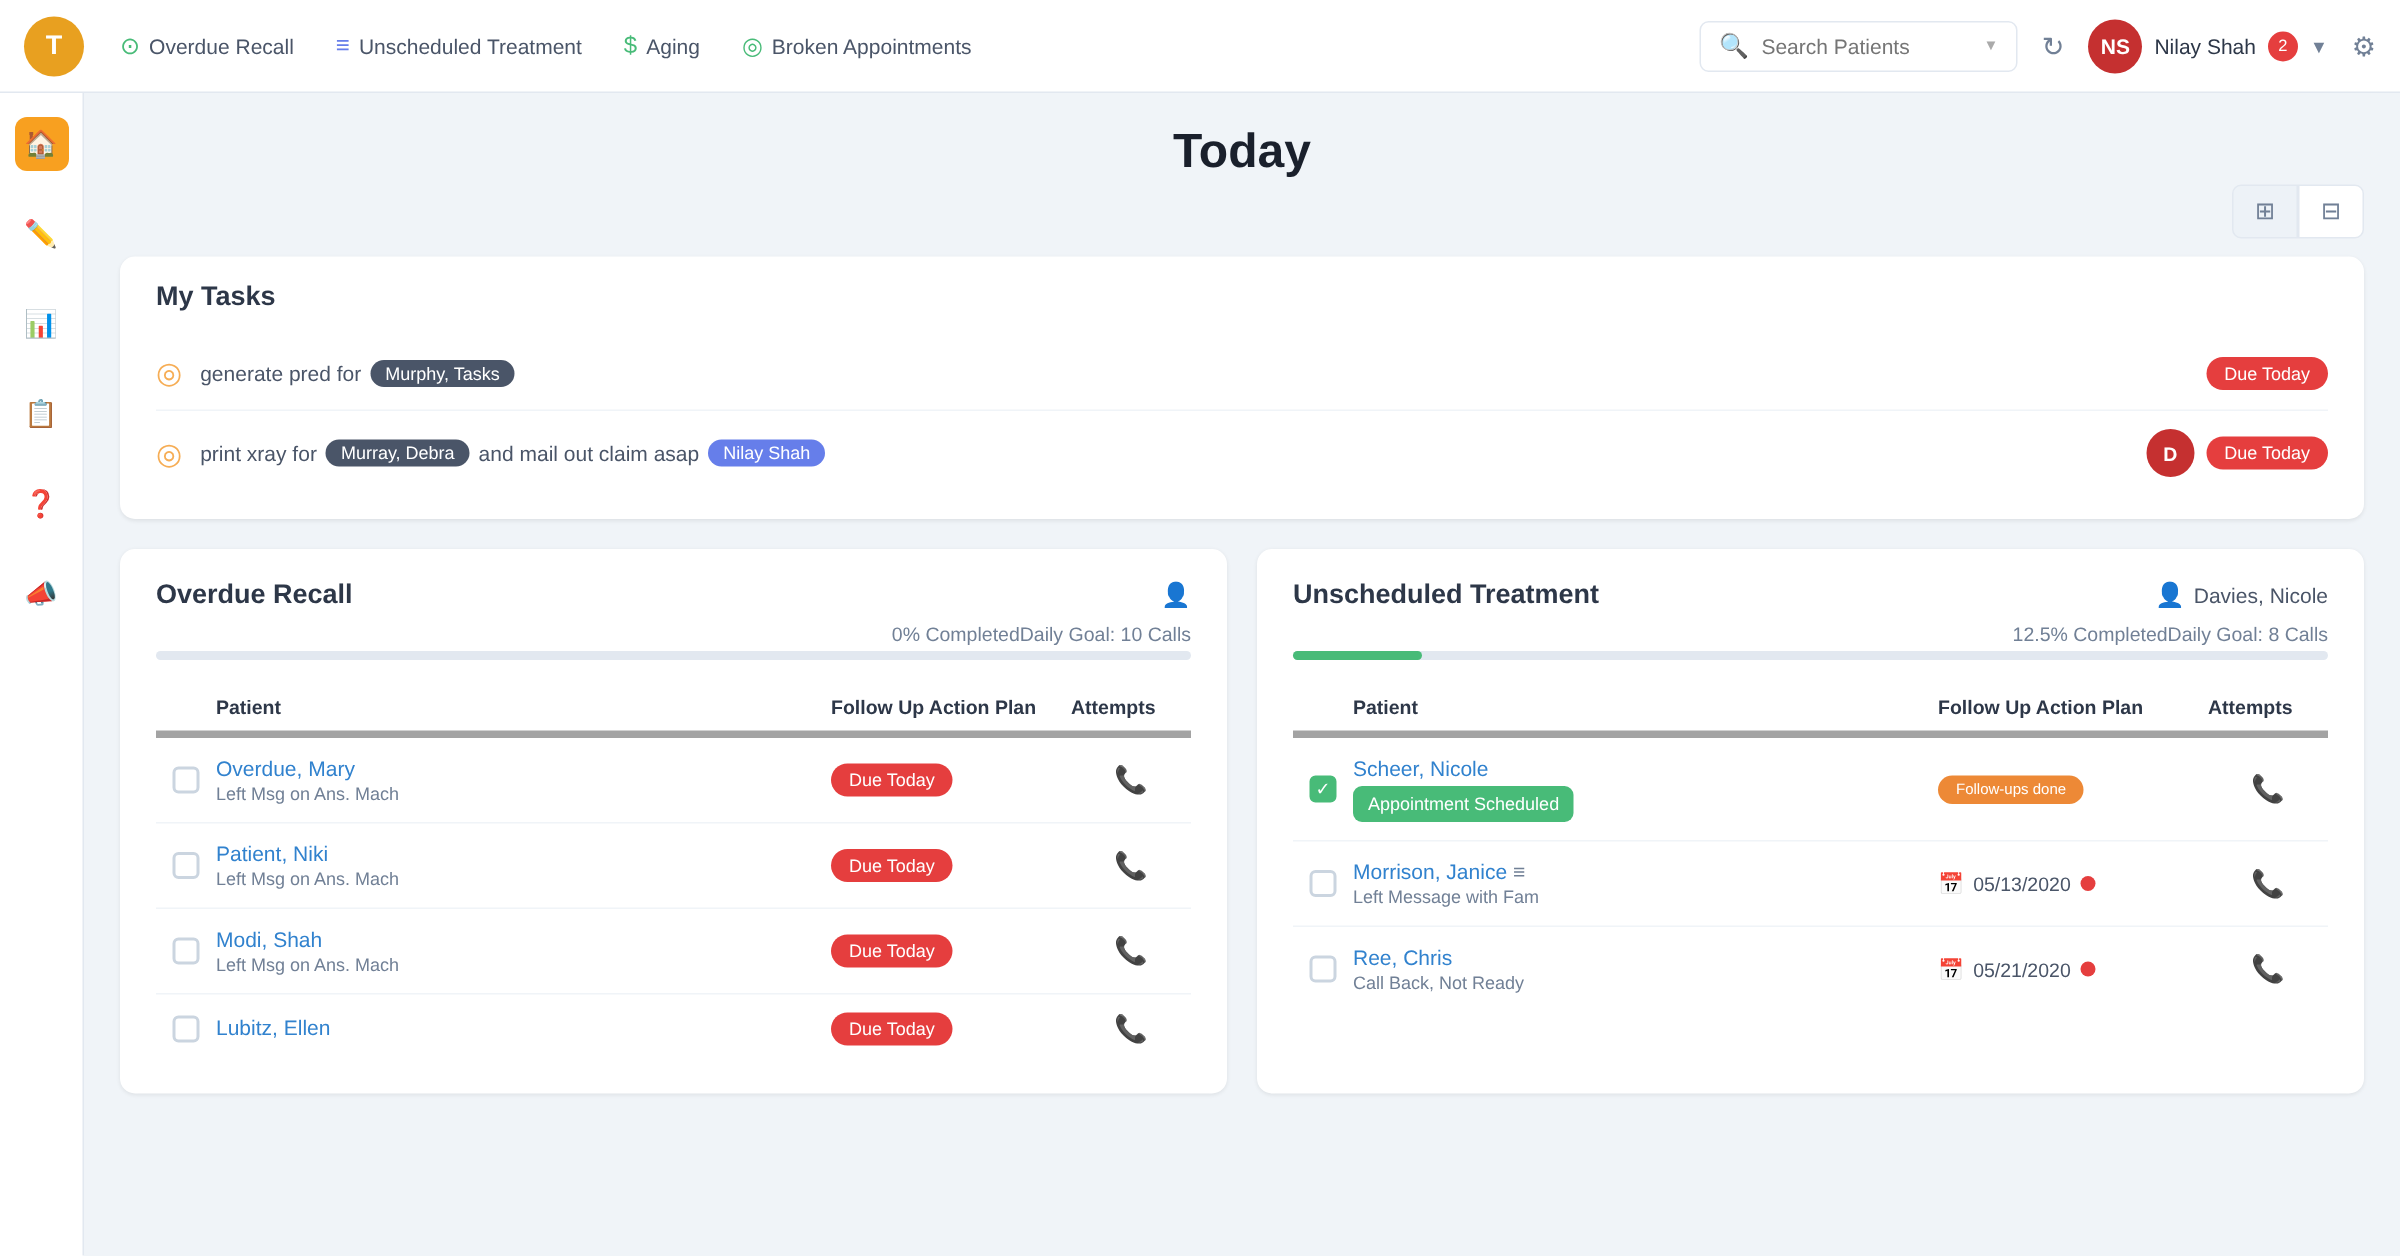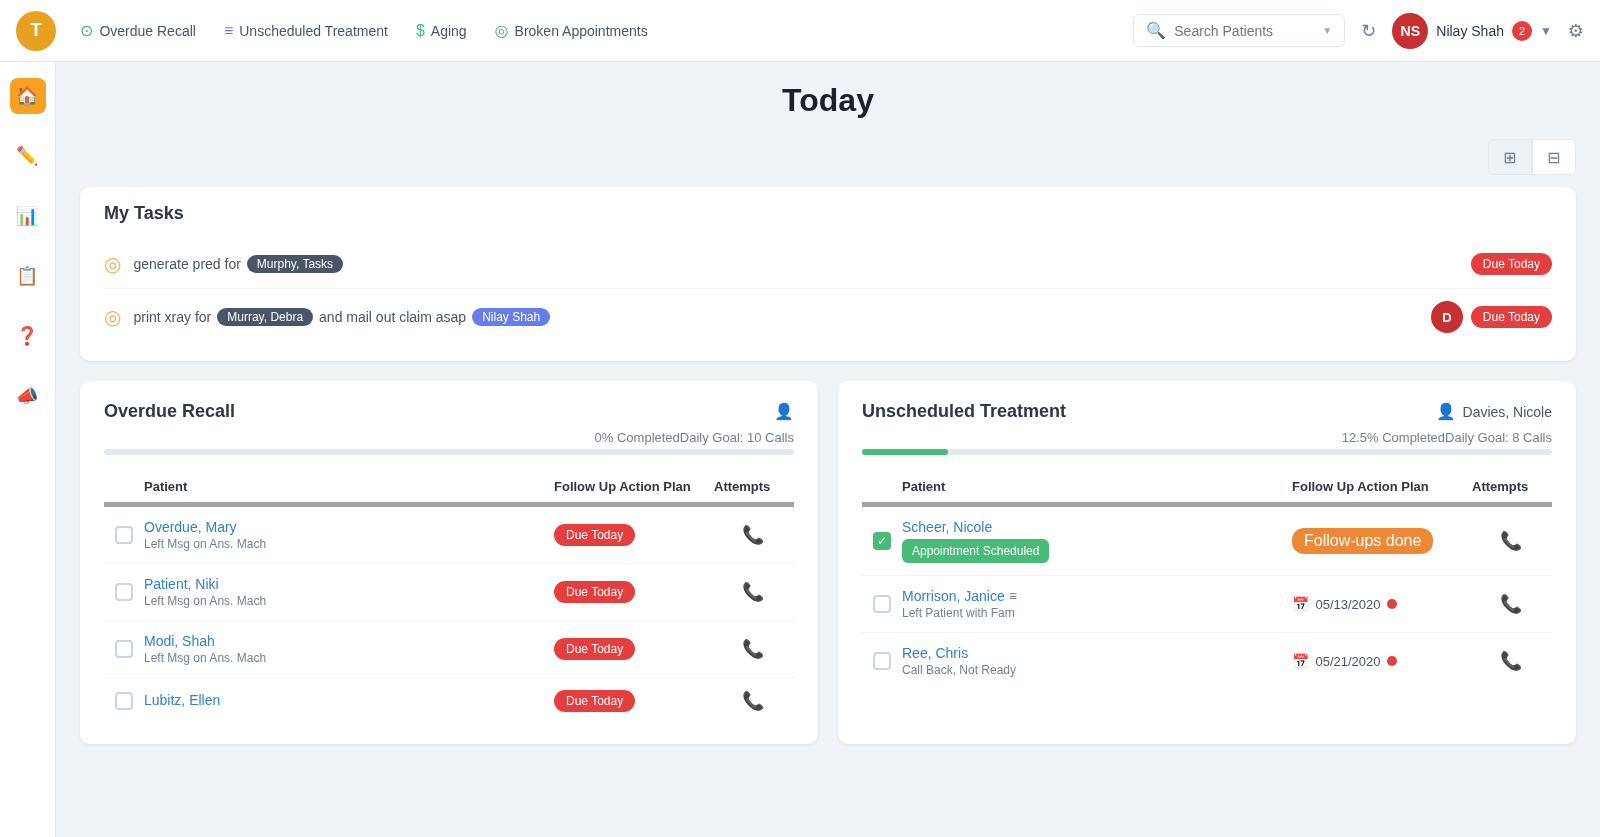--- a/index.html
+++ b/index.html
@@ -80,21 +80,21 @@
     .main-content {
       margin-top: 62px; margin-left: 56px;
       padding: 20px 24px;
       min-height: calc(837px - 62px);
     }
 
     
     .page-title {
       text-align: center;
       font-size: 32px; font-weight: 700; color: #1a202c;
-      margin-bottom: 20px;
+      margin-bottom: 4px;
     }
 
     
     .view-toggle {
       display: flex; justify-content: flex-end; margin-bottom: 12px; gap: 0;
     }
     .view-btn {
       width: 44px; height: 36px; border: 1px solid #e2e8f0;
       background: #fff; cursor: pointer;
       display: flex; align-items: center; justify-content: center;
@@ -188,21 +188,21 @@
       color: #fff; font-size: 12px;
     }
 
     .action-badge-red {
       background: #e53e3e; color: #fff;
       border-radius: 12px; padding: 4px 12px; font-size: 12px; font-weight: 500;
       display: inline-block;
     }
     .action-badge-yellow {
       background: #ed8936; color: #fff;
-      border-radius: 12px; padding: 4px 12px; font-size: 16px; font-weight: 500;
+      border-radius: 12px; padding: 4px 12px; font-size: 10px; font-weight: 500;
       display: inline-block;
     }
     .appt-badge {
       background: #48bb78; color: #fff;
       border-radius: 6px; padding: 5px 10px; font-size: 12px; font-weight: 500;
       display: inline-block; margin-top: 4px;
     }
 
     .date-badge {
       display: flex; align-items: center; gap: 6px;
@@ -446,21 +446,21 @@
 
         <div class="table-data-row">
           <div class="col-center">
               <div class="checkbox"></div>
             </div>
           <div>
             <div style="display:flex;align-items:center;gap:4px;">
               <span class="patient-name">Morrison, Janice</span>
               <span style="color:#718096;font-size:14px;">≡</span>
             </div>
-            <div class="patient-sub">Left Patient with Fam</div>
+            <div class="patient-sub">Left Message with Fam</div>
           </div>
           <div>
             <div class="date-badge">
               <span class="cal-icon">📅</span>
               <span>05/13/2020</span>
               <div class="red-dot"></div>
             </div>
           </div>
           <div class="col-center">
             <span class="phone-icon">📞</span>

